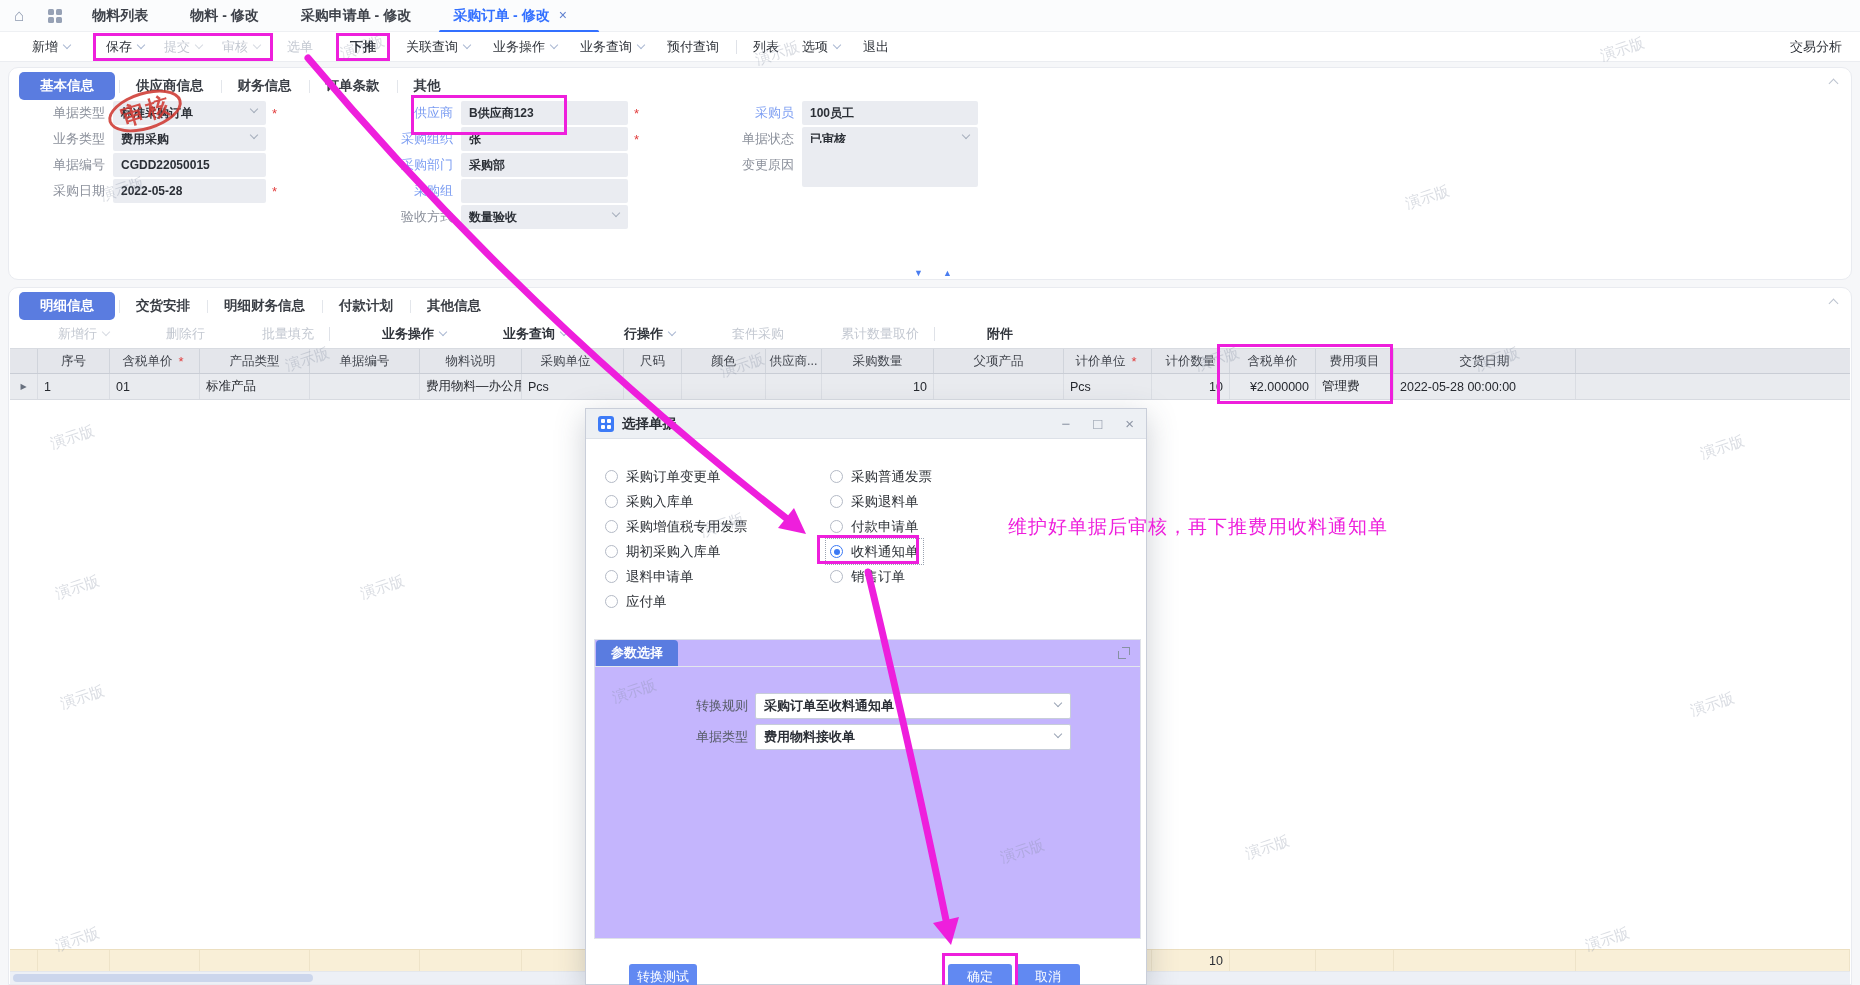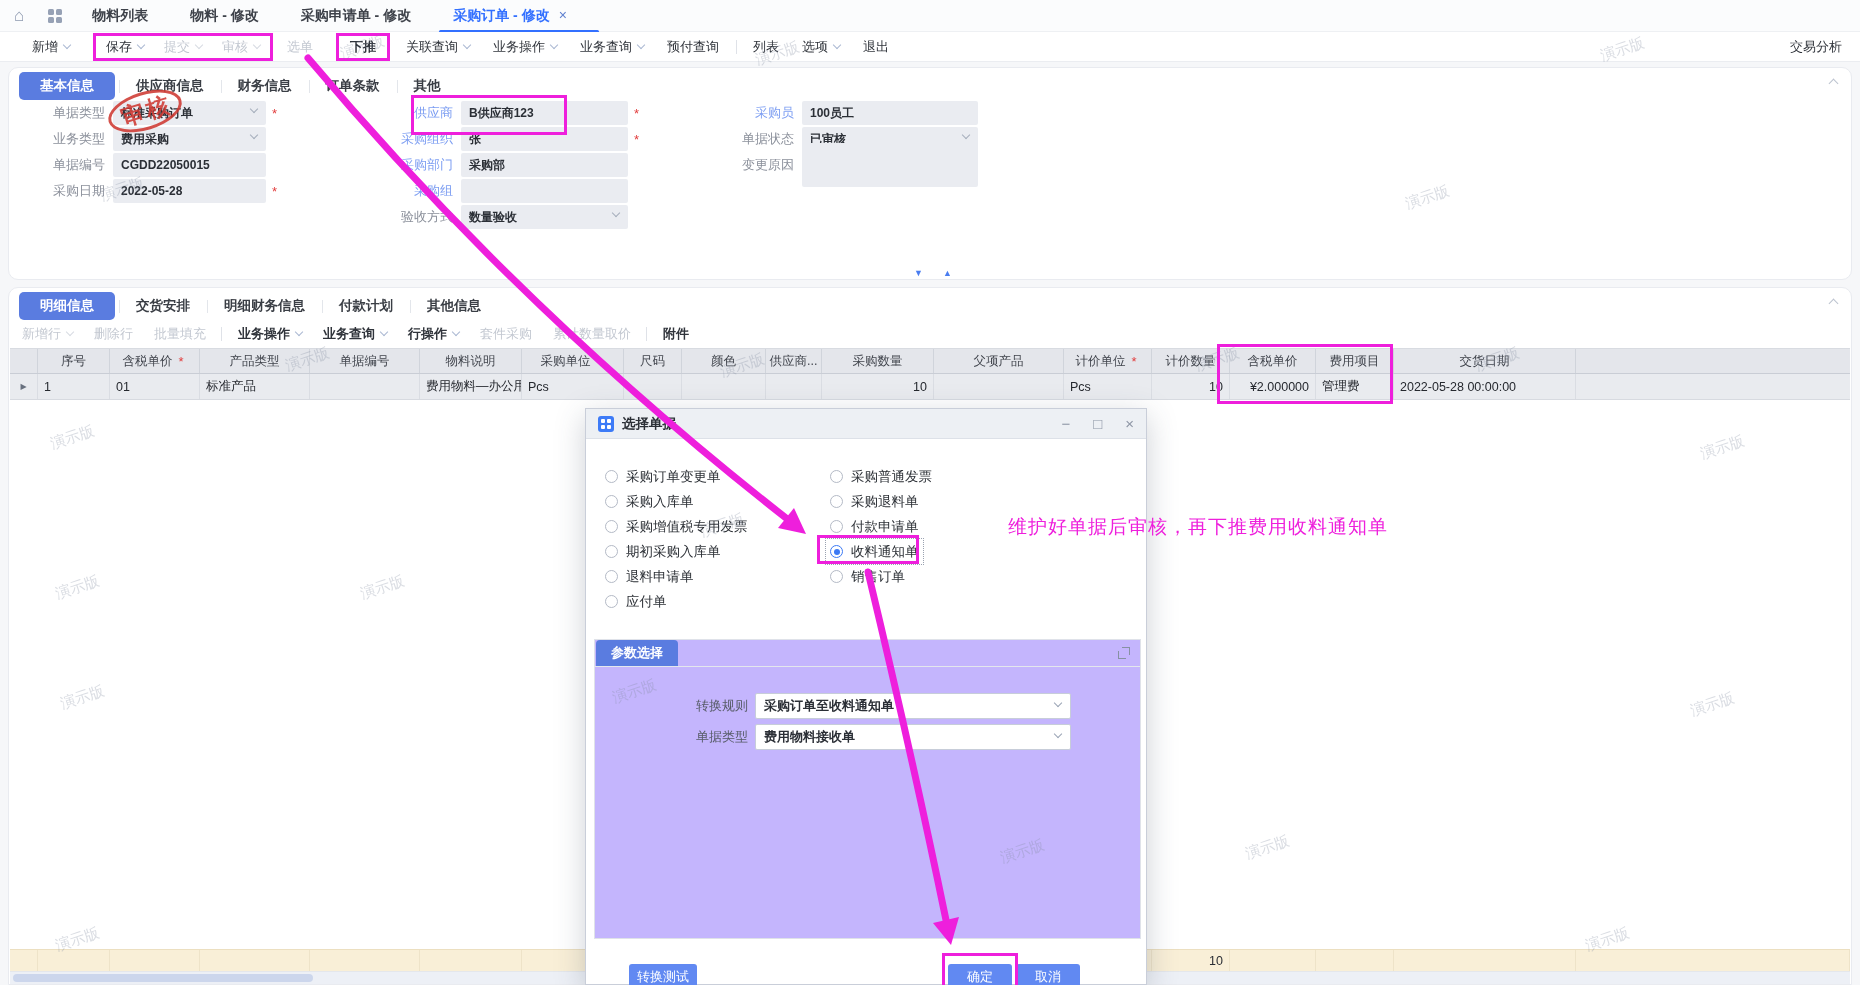--- a/index.html
+++ b/index.html
@@ -67,21 +67,21 @@
   .frow.hl::after{content:""; position:absolute; left:50px; top:-6px; width:150px; height:34px;
                   border:3px solid var(--magenta); pointer-events:none; z-index:4;}
   .stamp{position:absolute; left:98px; top:24px; width:76px; height:38px; border:3px solid var(--stamp);
          border-radius:50%; transform:rotate(-17deg); display:flex; align-items:center; justify-content:center;
          color:var(--stamp); font-size:23px; font-weight:700; letter-spacing:3px; opacity:.88; z-index:3; padding-left:3px;}
   .form-collapse{position:absolute; bottom:1px; left:905px; display:flex; gap:20px; font-size:9px; color:#4a7df0; z-index:2;}
   .form-collapse span{cursor:pointer;}
 
   
   .dtoolbar{display:flex; align-items:center; height:27px; padding-left:13px; font-size:13px;}
-  .dtoolbar .tb-item{margin-right:21px;}
+  .dtoolbar .tb-item{margin-right:21px;margin-left:36px;}
   .dtoolbar .tb-item.en{font-weight:700;}
 
   
   .grid{position:absolute; left:1px; right:1px; top:60px;}
   .ghead{display:flex; height:26px; background:#e4e6eb; border-top:1px solid #d8dbe1; border-bottom:1px solid #c9cdd5;}
   .grow{display:flex; height:26px; background:#e9ebef; border-bottom:1px solid #d7dae0;}
   .gcell{flex:0 0 auto; display:flex; align-items:center; font-size:12.5px; position:relative; overflow:hidden; white-space:nowrap;}
   .gcell.th{justify-content:center; color:#41454d; border-right:1px solid #d0d4db;}
   .gcell.td{justify-content:flex-start; color:#26292f; border-right:1px solid #dadde3; padding:0 6px;}
   .gcell.right{justify-content:flex-end;}

